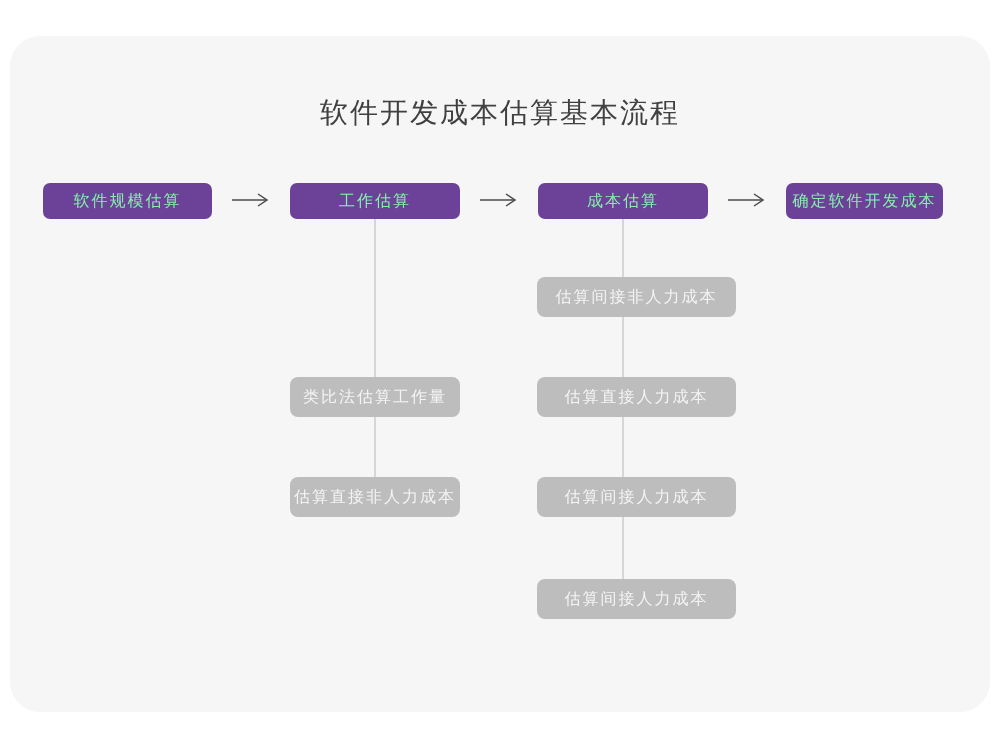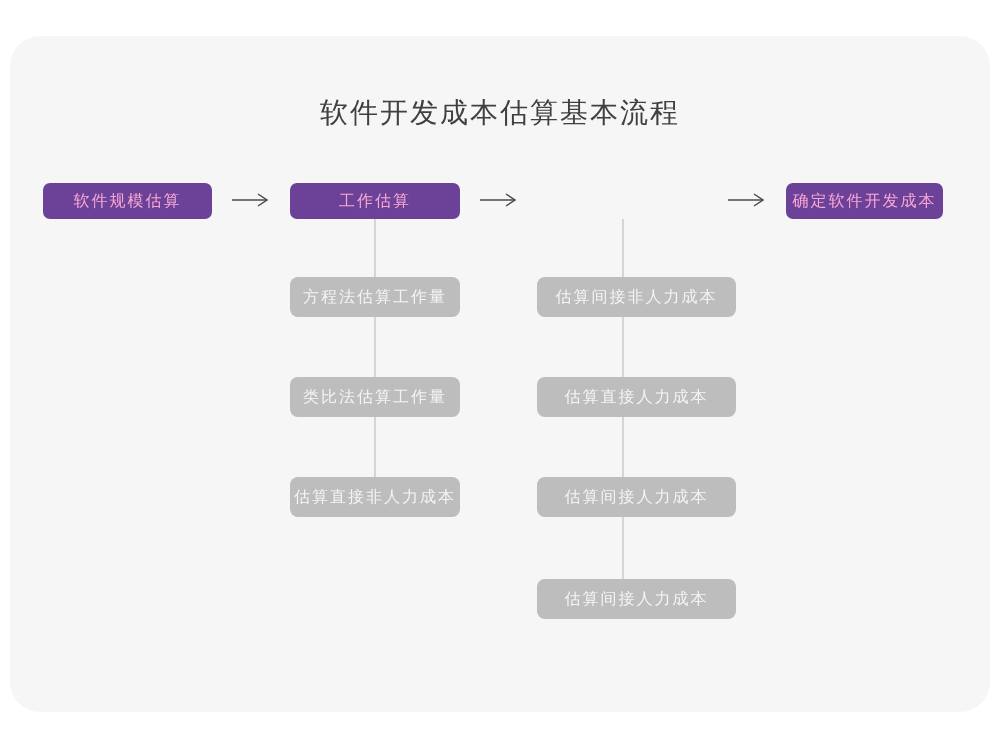--- a/index.html
+++ b/index.html
@@ -33,21 +33,21 @@
     letter-spacing: 2px;
     color: #404040;
     font-weight: 400;
   }
   .stage-box {
     position: absolute;
     top: 183px;
     height: 36px;
     background: #6b4298;
     border-radius: 7px;
-    color: #f9a8d4;
+    color: #86efac;
     font-size: 16px;
     letter-spacing: 2px;
     display: flex;
     align-items: center;
     justify-content: center;
     z-index: 2;
   }
   .stage-1 { left: 43px;  width: 169px; }
   .stage-2 { left: 290px; width: 170px; }
   .stage-3 { left: 538px; width: 170px; }
@@ -113,34 +113,34 @@
 
   <div class="stage-box stage-2">工作估算</div>
 
   <div class="flow-arrow arrow-2">
     <svg width="40" height="14" viewBox="0 0 40 14">
       <line x1="1" y1="7" x2="35" y2="7" stroke="#4a4a4a" stroke-width="1.5"></line>
       <polyline points="27,1 36,7 27,13" fill="none" stroke="#4a4a4a" stroke-width="1.5"></polyline>
     </svg>
   </div>
 
+  <div class="stage-box stage-3">成本估算</div>
 
   <div class="flow-arrow arrow-3">
     <svg width="40" height="14" viewBox="0 0 40 14">
       <line x1="1" y1="7" x2="35" y2="7" stroke="#4a4a4a" stroke-width="1.5"></line>
       <polyline points="27,1 36,7 27,13" fill="none" stroke="#4a4a4a" stroke-width="1.5"></polyline>
     </svg>
   </div>
 
   <div class="stage-box stage-4">确定软件开发成本</div>
 
   <div class="connector connector-col2"></div>
   <div class="connector connector-col3"></div>
 
-  <div class="substep-box col2 row-1">方程法估算工作量</div>
   <div class="substep-box col2 row-2">类比法估算工作量</div>
   <div class="substep-box col2 row-3">估算直接非人力成本</div>
 
   <div class="substep-box col3 row-1">估算间接非人力成本</div>
   <div class="substep-box col3 row-2">估算直接人力成本</div>
   <div class="substep-box col3 row-3">估算间接人力成本</div>
   <div class="substep-box col3 row-4">估算间接人力成本</div>
 
 </div>
 

